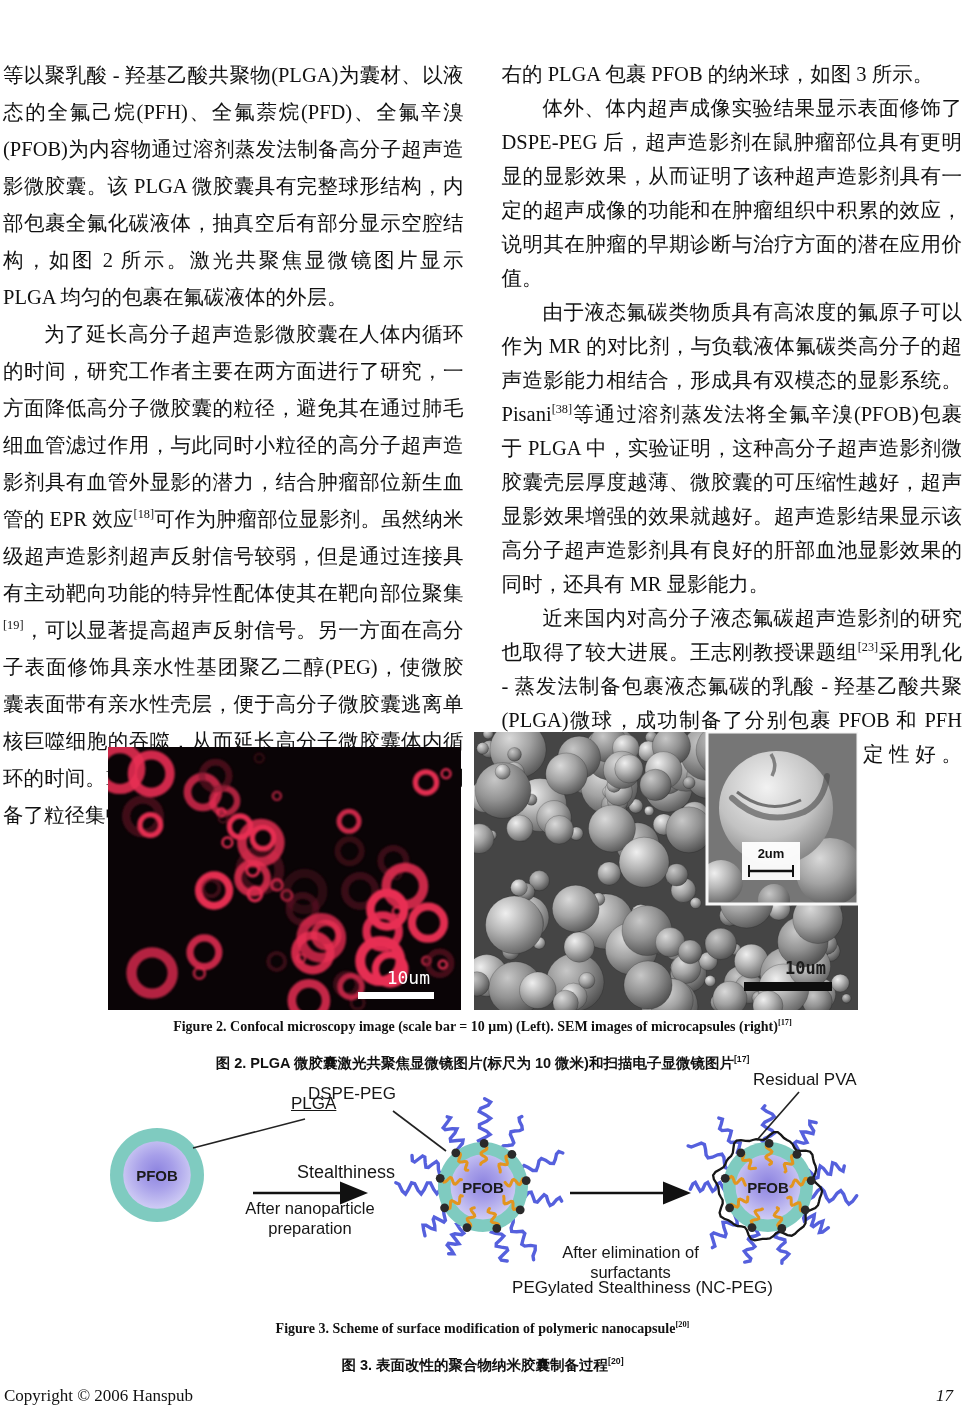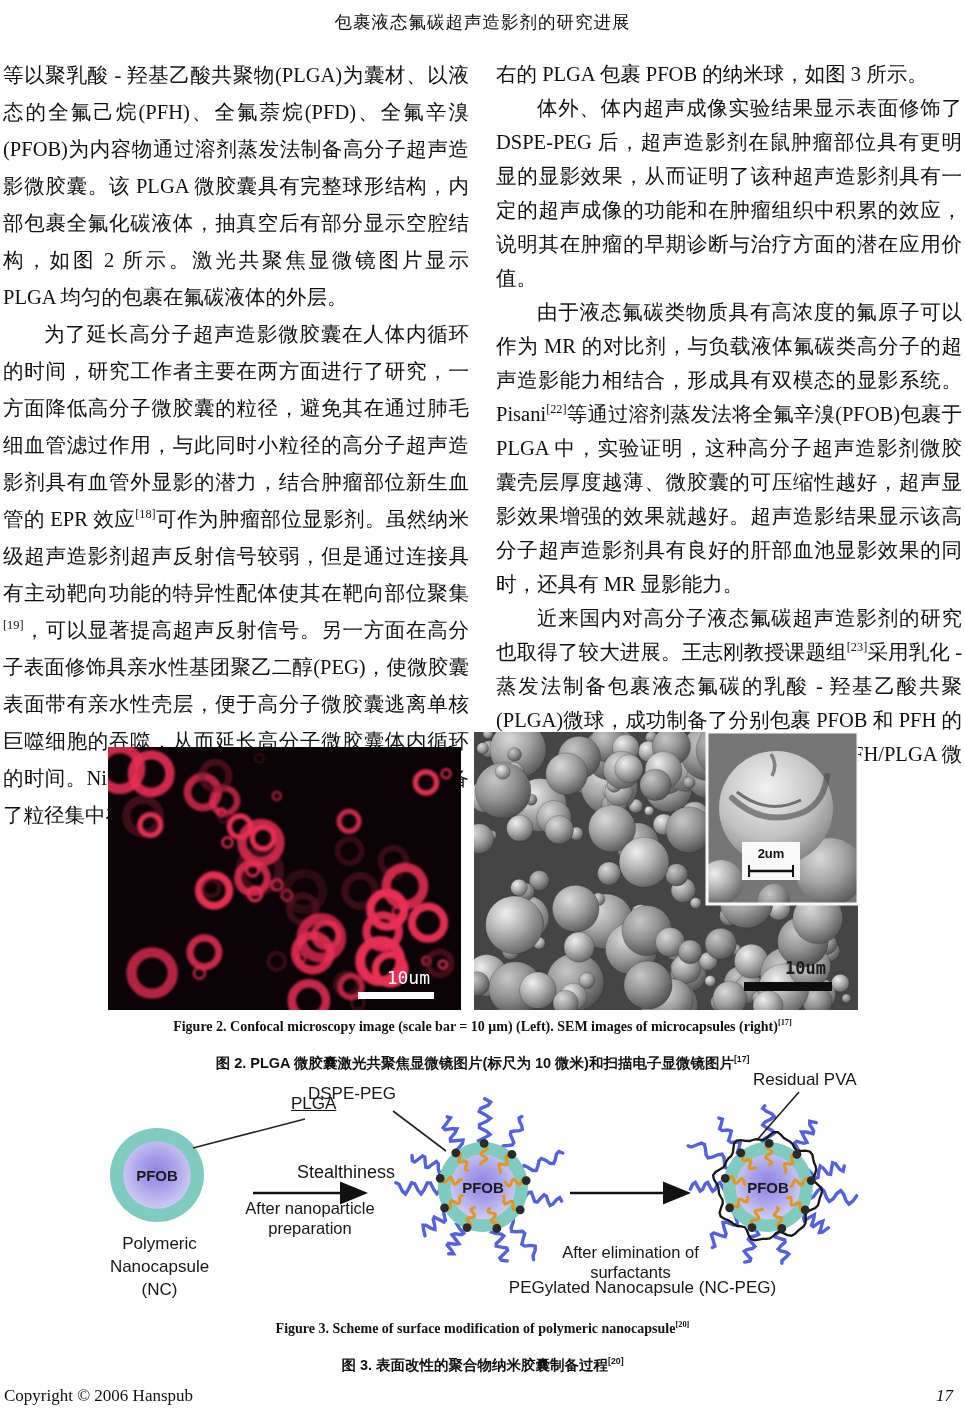--- a/index.html
+++ b/index.html
@@ -1,20 +1,20 @@
 <!DOCTYPE html>
 <html><head>
 <meta charset="utf-8">
 <style>
   html,body{margin:0;padding:0;background:#ffffff;}
   .page{position:relative;width:965px;height:1414px;background:#fff;overflow:hidden;
         font-family:"Liberation Serif","DejaVu Serif",serif;color:#111;}
   .title{position:absolute;top:10px;left:0;width:100%;text-align:center;
          font-size:17.5px;letter-spacing:1px;}
-  .cols{position:absolute;top:57px;left:3px;width:959px;display:flex;gap:27px;}
+  .cols{position:absolute;top:57px;left:3px;width:959px;display:flex;gap:38px;}
   .col{width:466px;text-align:justify;font-size:20.5px;}
   .col-left{line-height:37px;}
   .col-right{line-height:34px;}
   .para{margin:0;}
   .para.ind{text-indent:2em;}
   sup{font-size:0.60em;line-height:0;vertical-align:super;}
   
   .fig2{position:absolute;top:732px;left:0;width:965px;height:278px;
         display:flex;justify-content:center;align-items:flex-end;gap:13px;}
   .cap{position:absolute;left:0;width:100%;text-align:center;}
@@ -37,31 +37,30 @@
   .lbl-nc{left:-8px;top:160px;width:125px;font-size:17px;line-height:23px;}
   .lbl-ncpeg{left:395px;top:206px;width:285px;text-align:center;font-size:17px;}
   .footer-left{position:absolute;left:4px;top:1386px;font-size:17px;}
   .footer-right{position:absolute;right:12px;top:1386px;font-size:17px;font-style:italic;}
 </style>
 </head>
 <body>
 
 <div class="page">
 
-  <div class="title">包裹液态氟碳超声造影剂的研究进展</div>
 
   <div class="cols">
     <div class="col col-left">
         <p class="para">等以聚乳酸 - 羟基乙酸共聚物(PLGA)为囊材、以液态的全氟己烷(PFH)、全氟萘烷(PFD)、全氟辛溴(PFOB)为内容物通过溶剂蒸发法制备高分子超声造影微胶囊。该 PLGA 微胶囊具有完整球形结构，内部包裹全氟化碳液体，抽真空后有部分显示空腔结构，如图 2 所示。激光共聚焦显微镜图片显示 PLGA 均匀的包裹在氟碳液体的外层。</p>
         <p class="para ind">为了延长高分子超声造影微胶囊在人体内循环的时间，研究工作者主要在两方面进行了研究，一方面降低高分子微胶囊的粒径，避免其在通过肺毛细血管滤过作用，与此同时小粒径的高分子超声造影剂具有血管外显影的潜力，结合肿瘤部位新生血管的 EPR 效应<sup>[18]</sup>可作为肿瘤部位显影剂。虽然纳米级超声造影剂超声反射信号较弱，但是通过连接具有主动靶向功能的特异性配体使其在靶向部位聚集<sup>[19]</sup>，可以显著提高超声反射信号。另一方面在高分子表面修饰具亲水性基团聚乙二醇(PEG)，使微胶囊表面带有亲水性壳层，便于高分子微胶囊逃离单核巨噬细胞的吞噬，从而延长高分子微胶囊体内循环的时间。Nicolas Tsapis<sup>[20,21]</sup>等通过乳液 - 蒸发法制备了粒径集中在 170 nm 左</p>
       </div>
     <div class="col col-right">
         <p class="para">右的 PLGA 包裹 PFOB 的纳米球，如图 3 所示。</p>
         <p class="para ind">体外、体内超声成像实验结果显示表面修饰了 DSPE-PEG 后，超声造影剂在鼠肿瘤部位具有更明显的显影效果，从而证明了该种超声造影剂具有一定的超声成像的功能和在肿瘤组织中积累的效应，说明其在肿瘤的早期诊断与治疗方面的潜在应用价值。</p>
-        <p class="para ind">由于液态氟碳类物质具有高浓度的氟原子可以作为 MR 的对比剂，与负载液体氟碳类高分子的超声造影能力相结合，形成具有双模态的显影系统。Pisani<sup>[22]</sup>等通过溶剂蒸发法将全氟辛溴(PFOB)包裹于 PLGA 中，实验证明，这种高分子超声造影剂微胶囊壳层厚度越薄、微胶囊的可压缩性越好，超声显影效果增强的效果就越好。超声造影结果显示该高分子超声造影剂具有良好的肝部血池显影效果的同时，还具有 MR 显影能力。</p>
+        <p class="para ind">由于液态氟碳类物质具有高浓度的氟原子可以作为 MR 的对比剂，与负载液体氟碳类高分子的超声造影能力相结合，形成具有双模态的显影系统。Pisani<sup>[38]</sup>等通过溶剂蒸发法将全氟辛溴(PFOB)包裹于 PLGA 中，实验证明，这种高分子超声造影剂微胶囊壳层厚度越薄、微胶囊的可压缩性越好，超声显影效果增强的效果就越好。超声造影结果显示该高分子超声造影剂具有良好的肝部血池显影效果的同时，还具有 MR 显影能力。</p>
         <p class="para ind">近来国内对高分子液态氟碳超声造影剂的研究也取得了较大进展。王志刚教授课题组<sup>[23]</sup>采用乳化 - 蒸发法制备包裹液态氟碳的乳酸 - 羟基乙酸共聚(PLGA)微球，成功制备了分别包裹 PFOB 和 PFH 的 PLGA 微球，微球粒径小，稳定性好。PFH/PLGA 微球</p>
       </div>
   </div>
 
   <div class="fig2">
     <svg id="confocal" width="353" height="263">
       <defs>
         <filter id="soft">
             <feGaussianBlur stdDeviation="0.8"></feGaussianBlur>
           </filter>
@@ -454,24 +453,21 @@
       <text x="663" y="121" text-anchor="middle" font-family="Liberation Sans, sans-serif" font-size="15" font-weight="600" fill="#1b1b1b">PFOB</text>
     </svg>
     <div class="lbl lbl-plga">PLGA</div>
     <div class="lbl lbl-dspe">DSPE-PEG</div>
     <div class="lbl lbl-pva">Residual PVA</div>
     <div class="lbl lbl-stealth">Stealthiness</div>
     <div class="lbl lbl-a1 pre">After nanoparticle
 preparation</div>
     <div class="lbl lbl-a2 pre">After elimination of
 surfactants</div>
-    <div class="lbl lbl-nc pre">Polymeric
-Nanocapsule
-(NC)</div>
-    <div class="lbl lbl-ncpeg">PEGylated  Nanocapsule (NC-PEG)</div>
+    <div class="lbl lbl-ncpeg">PEGylated  Stealthiness (NC-PEG)</div>
   </div>
 
   <div class="cap cap3">
     <div class="cap-en">Figure 3. Scheme of surface modification of polymeric nanocapsule<sup>[20]</sup></div>
     <div class="cap-zh">图 3.  表面改性的聚合物纳米胶囊制备过程<sup>[20]</sup></div>
   </div>
 
   <div class="footer-left">Copyright © 2006 Hanspub</div>
   <div class="footer-right">17</div>
 </div>

